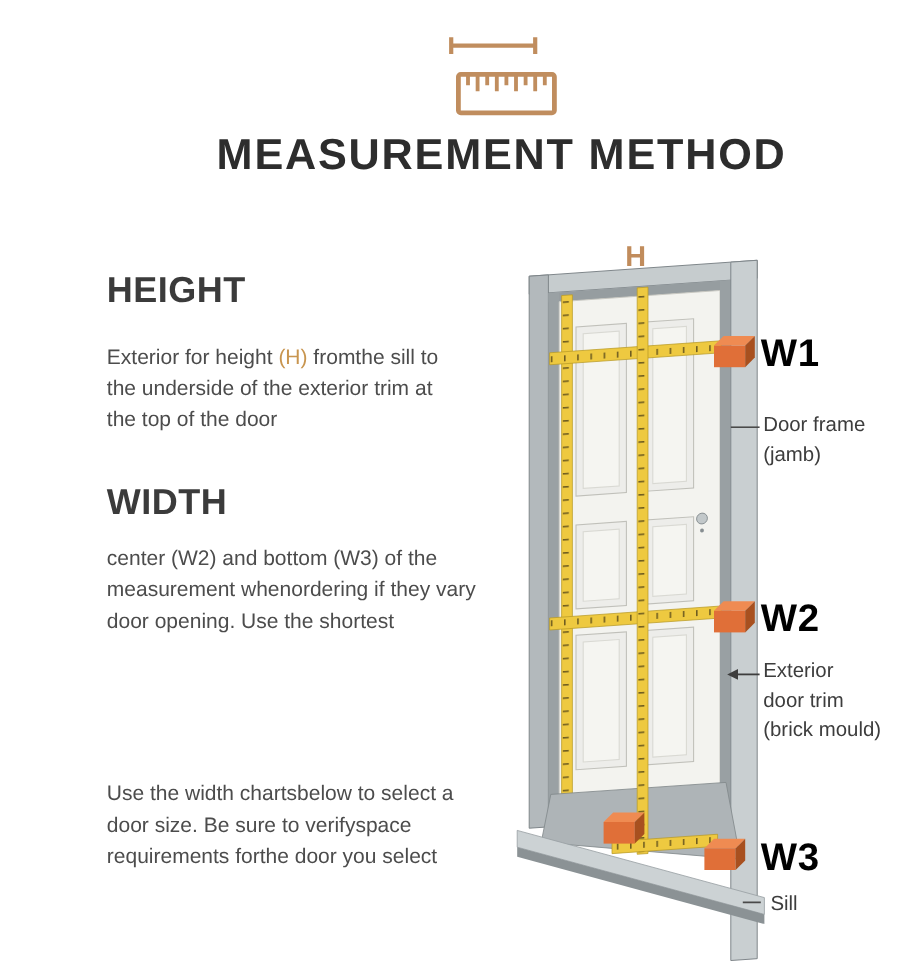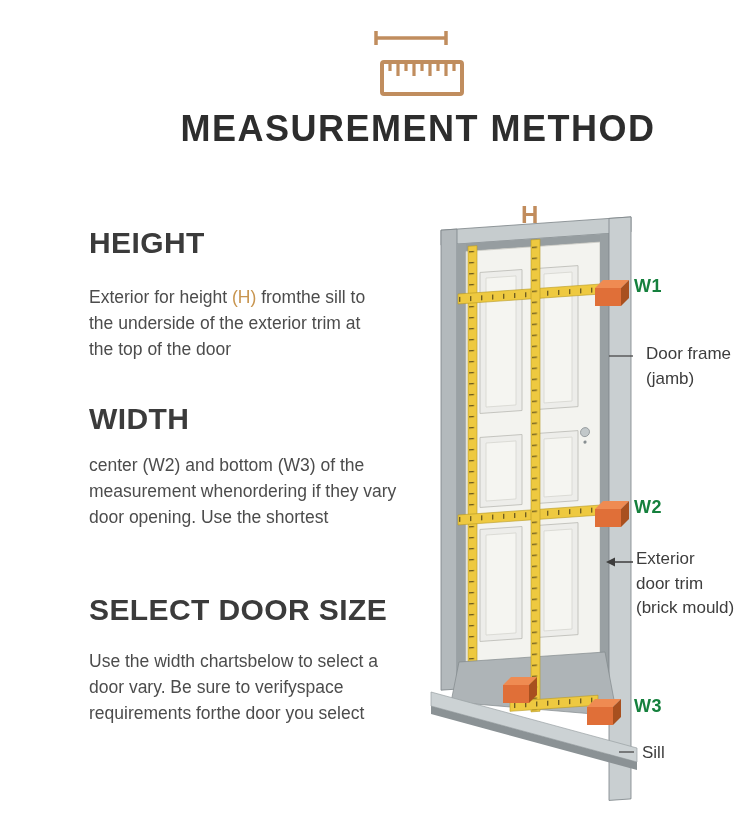--- a/index.html
+++ b/index.html
@@ -17,21 +17,21 @@
   .heading{
     left:46px;font-size:30px;font-weight:700;letter-spacing:.4px;color:#3b3b3b;
   }
   .body-text{
     left:46px;width:340px;font-size:17.5px;line-height:26px;color:#4c4c4c;
   }
   .hl{color:#c8954f;}
   #diagram{left:372px;top:200px;width:378px;height:617px;}
   #door-svg{position:absolute;left:0;top:0;}
   .wlabel{
-    position:absolute;font-size:18px;font-weight:700;color:#15803d;letter-spacing:.5px;
+    position:absolute;font-size:32px;font-weight:700;color:#000000;letter-spacing:.5px;
   }
   .hlabel{
     position:absolute;font-size:24px;font-weight:700;color:#c18c5c;
   }
   .callout{
     position:absolute;font-size:17px;line-height:24.5px;color:#3d3d3d;white-space:nowrap;
   }
 </style>
 </head>
 <body>
@@ -57,24 +57,23 @@
     <div>the top of the door</div>
   </div>
 
   <div class="abs heading" style="top:402px;">WIDTH</div>
   <div class="abs body-text" style="top:452px;">
     <div>center (W2) and bottom (W3) of the</div>
     <div>measurement whenordering if they vary</div>
     <div>door opening. Use the shortest</div>
   </div>
 
-  <div class="abs heading" style="top:593px;">SELECT DOOR SIZE</div>
   <div class="abs body-text" style="top:648px;">
     <div>Use the width chartsbelow to select a</div>
-    <div>door vary. Be sure to verifyspace</div>
+    <div>door size. Be sure to verifyspace</div>
     <div>requirements forthe door you select</div>
   </div>
 
   <div id="diagram" class="abs">
 
     <svg id="door-svg" width="348" height="617" viewBox="0 0 348 617">
       <defs>
         <pattern id="vticks" width="9" height="11" patternUnits="userSpaceOnUse">
           <rect x="0" y="0" width="5" height="1.3" fill="#6e5c20"></rect>
         </pattern>
@@ -175,21 +174,21 @@
         <polygon points="191,362 200,357.5 200,366.5" fill="#3d3d3d"></polygon>
       </g>
       <line x1="204" y1="552" x2="219" y2="552" stroke="#4a4a4a" stroke-width="1.3"></line>
     </svg>
 
     <div class="hlabel" style="left:106px;top:1px;">H</div>
     <div class="wlabel" style="left:219px;top:76px;">W1</div>
     <div class="wlabel" style="left:219px;top:297px;">W2</div>
     <div class="wlabel" style="left:219px;top:496px;">W3</div>
 
-    <div class="callout" style="left:231px;top:142px;">
+    <div class="callout" style="left:221px;top:142px;">
       <div>Door frame</div>
       <div>(jamb)</div>
     </div>
 
     <div class="callout" style="left:221px;top:347px;">
       <div>Exterior</div>
       <div>door trim</div>
       <div>(brick mould)</div>
     </div>
 

